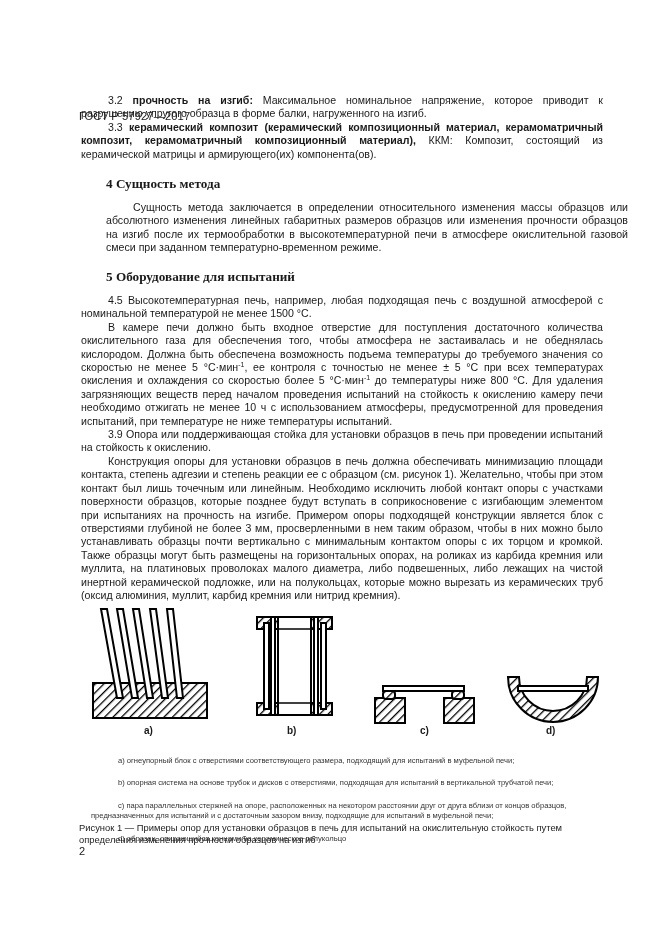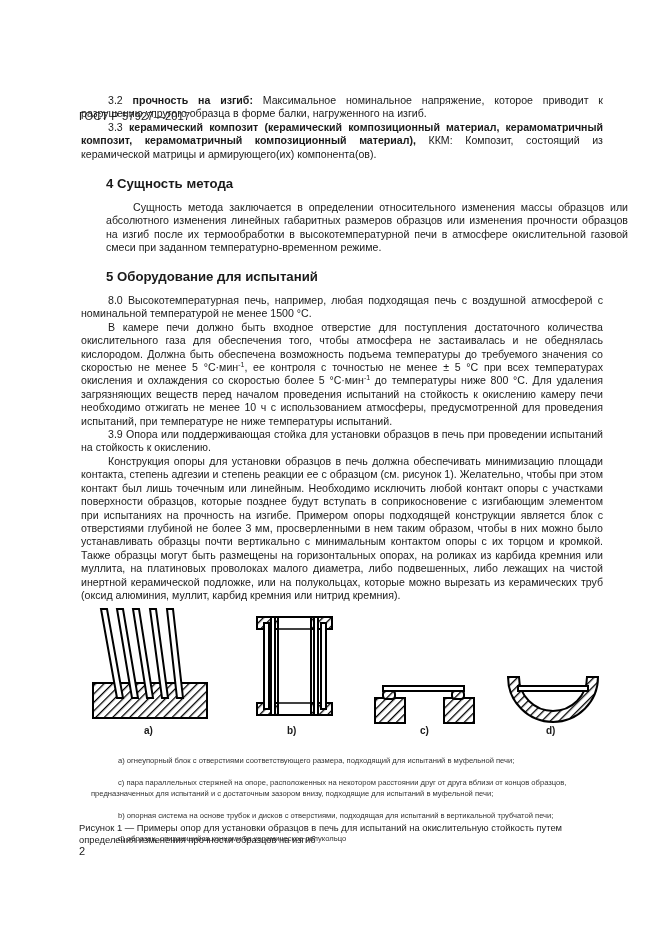--- a/index.html
+++ b/index.html
@@ -2,21 +2,21 @@
 <html><head>
 <meta charset="utf-8">
 <style>
   html, body { margin: 0; padding: 0; background: #ffffff; }
   body { width: 661px; height: 935px; position: relative; overflow: hidden;
          font-family: "Liberation Sans", sans-serif; color: #1a1a1a; }
   .page { position: absolute; left: 0; top: 0; width: 661px; height: 935px; }
   .header { position: absolute; left: 79px; top: 62px; font-size: 11.2px; font-weight: normal; letter-spacing: 0.1px; margin-top: 48px; }
   .body-text { position: absolute; left: 81px; width: 522px; font-size: 10.6px; line-height: 13.4px; text-align: justify; }
   .body-text p { margin: 0; text-indent: 27px; }
-  .h2 { position: absolute; left: 106px; font-size: 13.2px; font-weight: bold; }
+  .h2 { position: absolute; left: 106px; font-size: 13.2px; font-weight: bold; font-family: Liberation Serif, serif; }
   sup { font-size: 7px; line-height: 0; vertical-align: 4px; }
   b { font-weight: bold; }
   .figure { position: absolute; left: 80px; top: 605px; width: 540px; height: 140px; }
   .figure svg { position: absolute; }
   .fig-label { position: absolute; font-size: 10px; font-weight: bold; }
   .legend { position: absolute; left: 79px; top: 744px; width: 522px; font-size: 7.6px; line-height: 10.4px; color: #333; }
   .legend p { margin: 12px; text-indent: 27px; }
   .caption { position: absolute; left: 79px; top: 822px; width: 522px; font-size: 9.4px; line-height: 12px; text-align: left; color: #222; }
   .page-number { position: absolute; left: 79px; top: 845px; font-size: 11px; }
 </style>
@@ -32,21 +32,21 @@
     <p><span>3.3</span> <b>керамический композит (керамический композиционный материал, керамоматричный композит, керамоматричный композиционный материал),</b><span> ККМ: Композит, состоящий из керамической матрицы и армирующего(их) компонента(ов).</span></p>
   </div>
 
   <div class="h2" style="top:176px;">4 Сущность метода</div>
   <div class="body-text" style="top:201px;margin-left:25px;">
     <p>Сущность метода заключается в определении относительного изменения массы образцов или абсолютного изменения линейных габаритных размеров образцов или изменения прочности образцов на изгиб после их термообработки в высокотемпературной печи в атмосфере окислительной газовой смеси при заданном температурно-временном режиме.</p>
   </div>
 
   <div class="h2" style="top:269px;">5 Оборудование для испытаний</div>
   <div class="body-text" style="top:294px;">
-    <p>8.0 Высокотемпературная печь, например, любая подходящая печь с воздушной атмосферой с номинальной температурой не менее 1500 °С.</p>
+    <p>4.5 Высокотемпературная печь, например, любая подходящая печь с воздушной атмосферой с номинальной температурой не менее 1500 °С.</p>
     <p><span>В камере печи должно быть входное отверстие для поступления достаточного количества окислительного газа для обеспечения того, чтобы атмосфера не застаивалась и не обеднялась кислородом. Должна быть обеспечена возможность подъема температуры до требуемого значения со скоростью не менее 5 °С·мин</span><sup>-1</sup><span>, ее контроля с точностью не менее ± 5 °С при всех температурах окисления и охлаждения со скоростью более 5 °С·мин</span><sup>-1</sup><span> до температуры ниже 800 °С. Для удаления загрязняющих веществ перед началом проведения испытаний на стойкость к окислению камеру печи необходимо отжигать не менее 10 ч с использованием атмосферы, предусмотренной для проведения испытаний, при температуре не ниже температуры испытаний.</span></p>
     <p>3.9 Опора или поддерживающая стойка для установки образцов в печь при проведении испытаний на стойкость к окислению.</p>
     <p>Конструкция опоры для установки образцов в печь должна обеспечивать минимизацию площади контакта, степень адгезии и степень реакции ее с образцом (см. рисунок 1). Желательно, чтобы при этом контакт был лишь точечным или линейным. Необходимо исключить любой контакт опоры с участками поверхности образцов, которые позднее будут вступать в соприкосновение с изгибающим элементом при испытаниях на прочность на изгибе. Примером опоры подходящей конструкции является блок с отверстиями глубиной не более 3 мм, просверленными в нем таким образом, чтобы в них можно было устанавливать образцы почти вертикально с минимальным контактом опоры с их торцом и кромкой. Также образцы могут быть размещены на горизонтальных опорах, на роликах из карбида кремния или муллита, на платиновых проволоках малого диаметра, либо подвешенных, либо лежащих на чистой инертной керамической подложке, или на полукольцах, которые можно вырезать из керамических труб (оксид алюминия, муллит, карбид кремния или нитрид кремния).</p>
   </div>
 
   <div class="figure">
     <svg width="540" height="140" viewBox="0 0 540 140">
       <defs>
         <pattern id="hatch" patternUnits="userSpaceOnUse" width="6" height="6" patternTransform="rotate(45)">
           <rect width="6" height="6" fill="#fff"></rect>
@@ -93,21 +93,21 @@
       </g>
     </svg>
     <span class="fig-label" style="left:64px; top:120px;">a)</span>
     <span class="fig-label" style="left:207px; top:120px;">b)</span>
     <span class="fig-label" style="left:340px; top:120px;">c)</span>
     <span class="fig-label" style="left:466px; top:120px;">d)</span>
   </div>
 
   <div class="legend">
     <p>a) огнеупорный блок с отверстиями соответствующего размера, подходящий для испытаний в муфельной печи;</p>
+    <p>b) опорная система на основе трубок и дисков с отверстиями, подходящая для испытаний в вертикальной трубчатой печи;</p>
     <p>c) пара параллельных стержней на опоре, расположенных на некотором расстоянии друг от друга вблизи от концов образцов, предназначенных для испытаний и с достаточным зазором внизу, подходящие для испытаний в муфельной печи;</p>
-    <p>b) опорная система на основе трубок и дисков с отверстиями, подходящая для испытаний в вертикальной трубчатой печи;</p>
     <p>d) образец, опирающийся концами на керамическое полукольцо</p>
   </div>
 
   <div class="caption">Рисунок 1 — Примеры опор для установки образцов в печь для испытаний на окислительную стойкость путем определения изменения прочности образцов на изгиб</div>
 
   <div class="page-number">2</div>
 </div>
 
 </body></html>

